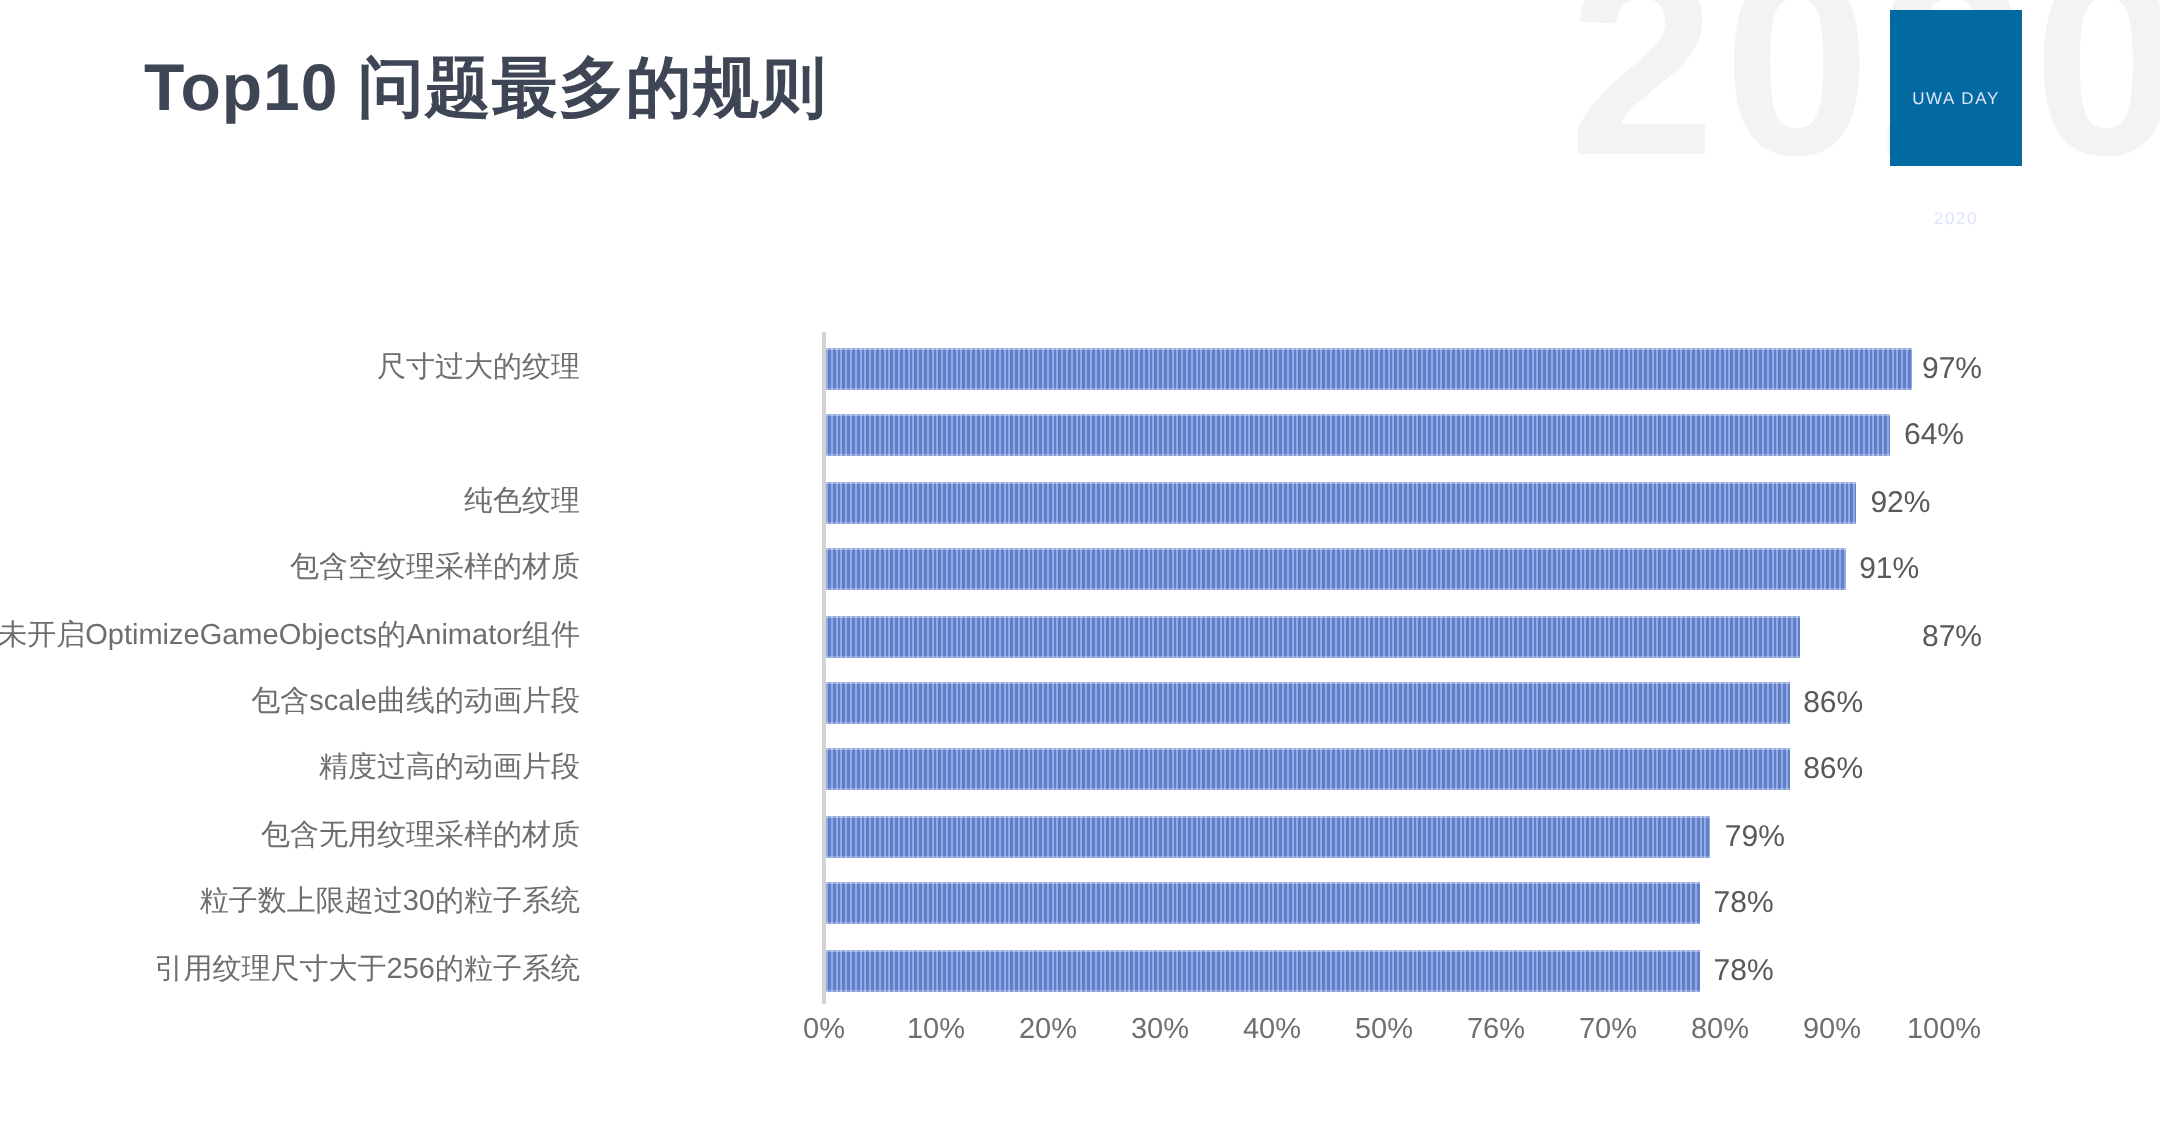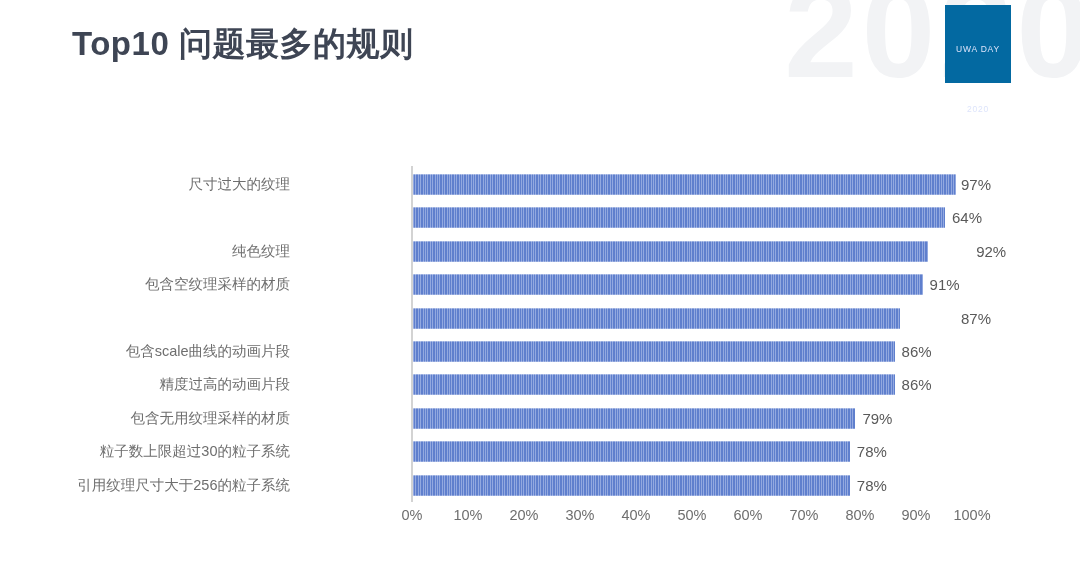--- a/index.html
+++ b/index.html
@@ -183,30 +183,31 @@
         <div class="bar-wrap" style="width: 532px;">
           <div class="bar" style="width: 532px;"></div>
         </div>
         <div class="value-label" style="left: 945px;">64%</div>
       </div>
       <div class="bar-row">
         <div class="cat-label">纯色纹理</div>
         <div class="bar-wrap" style="width: 515.2px;">
           <div class="bar" style="width: 515.2px;"></div>
         </div>
-        <div class="value-label" style="left: 928.2px; margin-left: 41px;">92%</div>
+        <div class="value-label" style="left: 928.2px;">92%</div>
       </div>
       <div class="bar-row">
         <div class="cat-label">包含空纹理采样的材质</div>
         <div class="bar-wrap" style="width: 509.6px;">
           <div class="bar" style="width: 509.6px;"></div>
         </div>
         <div class="value-label" style="left: 922.6px;">91%</div>
       </div>
       <div class="bar-row">
+        <div class="cat-label">未开启OptimizeGameObjects的Animator组件</div>
         <div class="bar-wrap" style="width: 487.2px;">
           <div class="bar" style="width: 487.2px;"></div>
         </div>
         <div class="value-label" style="left: 954px;">87%</div>
       </div>
       <div class="bar-row">
         <div class="cat-label">包含scale曲线的动画片段</div>
         <div class="bar-wrap" style="width: 481.6px;">
           <div class="bar" style="width: 481.6px;"></div>
         </div>
@@ -241,19 +242,19 @@
         <div class="value-label" style="left: 849.8px;">78%</div>
       </div>
     </div>
   <div id="x-axis-ticks">
       <div class="tick" style="left: 412px;">0%</div>
       <div class="tick" style="left: 468px;">10%</div>
       <div class="tick" style="left: 524px;">20%</div>
       <div class="tick" style="left: 580px;">30%</div>
       <div class="tick" style="left: 636px;">40%</div>
       <div class="tick" style="left: 692px;">50%</div>
-      <div class="tick" style="left: 748px;">60%</div>
+      <div class="tick" style="left: 748px;">76%</div>
       <div class="tick" style="left: 804px;">70%</div>
       <div class="tick" style="left: 860px;">80%</div>
       <div class="tick" style="left: 916px;">90%</div>
       <div class="tick" style="left: 972px;">100%</div>
     </div>
 </div>
 
 </body></html>

